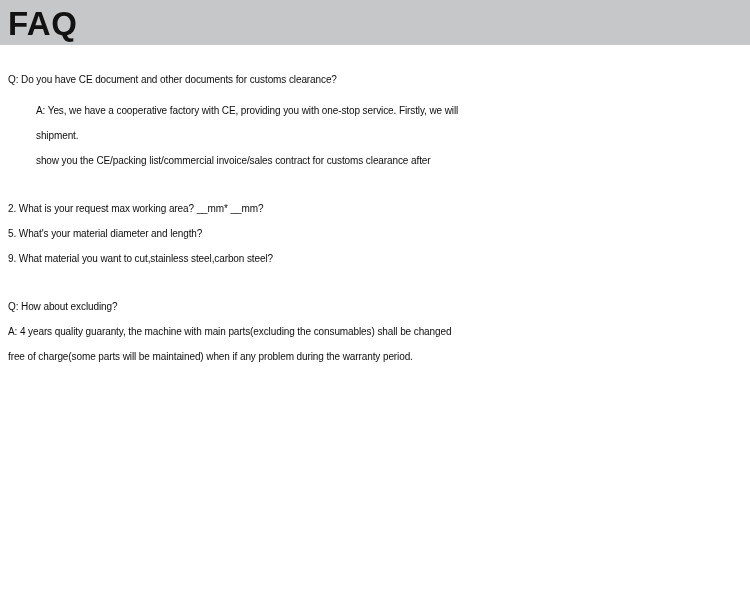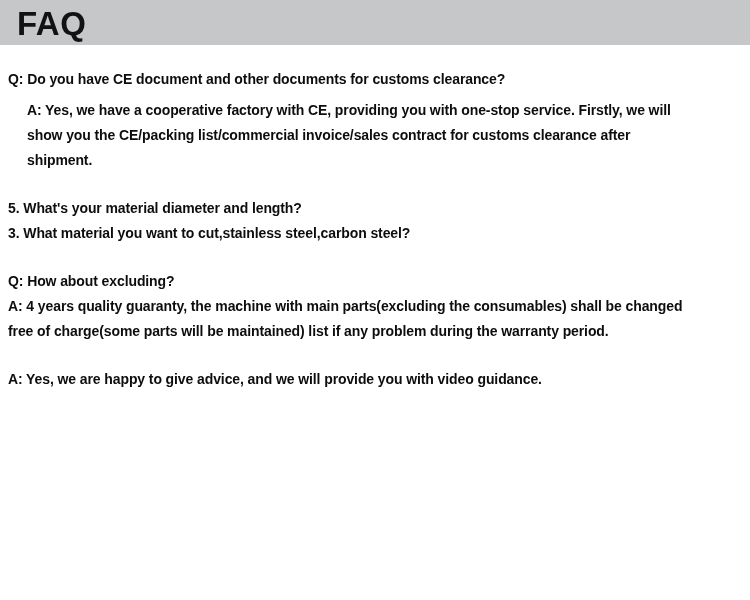--- a/index.html
+++ b/index.html
@@ -11,72 +11,72 @@
     font-family: "Liberation Sans", "DejaVu Sans", sans-serif;
     overflow: hidden;
   }
   .faq-header {
     width: 750px;
     height: 45px;
     background: #c6c7c9;
     display: flex;
     align-items: center;
     box-sizing: border-box;
-    padding-left: 17px;
+    padding-left: 8px;
   }
   .faq-header .title {
     font-size: 33px;
     font-weight: 700;
     color: #121212;
     letter-spacing: 0.5px;
     line-height: 1;
     padding-top: 2px;
   }
   .faq-content {
     box-sizing: border-box;
     padding: 22px 8px 0 8px;
     color: #0d0d0d;
   }
   .faq-section {
     margin-bottom: 23px;
   }
   .faq-line {
-    font-size: 14px;
-    font-weight: 700;
+    font-size: 10px;
+    font-weight: 400;
     line-height: 25px;
     letter-spacing: -0.1px;
     white-space: nowrap;
     overflow: hidden;
   }
   .faq-line.indent {
-    margin-left: 19px;
+    margin-left: 28px;
   }
   .faq-line.gap-after {
     margin-bottom: 6px;
   }
 </style>
 </head>
 <body>
 
 <div class="faq-header">
   <span class="title">FAQ</span>
 </div>
 
 <div class="faq-content" id="faq-content">
     <div class="faq-section">
       <div class="faq-line gap-after">Q: Do you have CE document and other documents for customs clearance?</div>
       <div class="faq-line indent">A: Yes, we have a cooperative factory with CE, providing you with one-stop service. Firstly, we will</div>
+      <div class="faq-line indent">shipment.</div>
       <div class="faq-line indent">show you the CE/packing list/commercial invoice/sales contract for customs clearance after</div>
-      <div class="faq-line indent">shipment.</div>
     </div>
     <div class="faq-section">
+      <div class="faq-line">2. What is your request max working area? __mm* __mm?</div>
       <div class="faq-line">5. What's your material diameter and length?</div>
-      <div class="faq-line">3. What material you want to cut,stainless steel,carbon steel?</div>
+      <div class="faq-line">9. What material you want to cut,stainless steel,carbon steel?</div>
     </div>
     <div class="faq-section">
       <div class="faq-line">Q: How about excluding?</div>
       <div class="faq-line">A: 4 years quality guaranty, the machine with main parts(excluding the consumables) shall be changed</div>
-      <div class="faq-line">free of charge(some parts will be maintained) list if any problem during the warranty period.</div>
+      <div class="faq-line">free of charge(some parts will be maintained) when if any problem during the warranty period.</div>
     </div>
     <div class="faq-section">
-      <div class="faq-line">A: Yes, we are happy to give advice, and we will provide you with video guidance.</div>
     </div>
   </div>
 
 </body></html>

